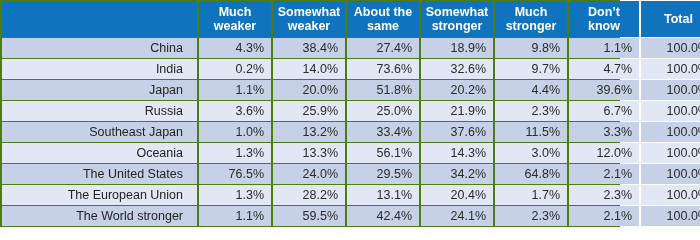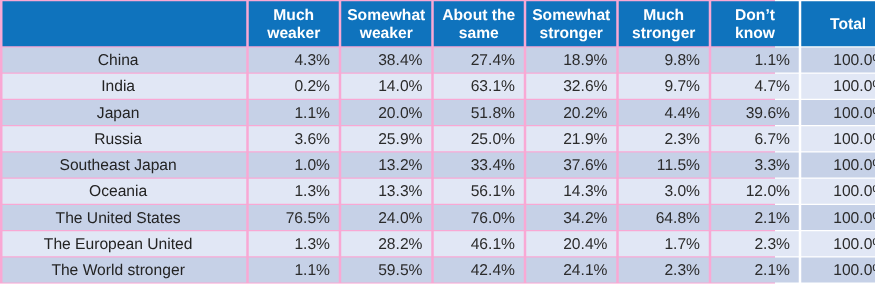--- a/index.html
+++ b/index.html
@@ -10,21 +10,21 @@
   body {
     width: 700px;
     height: 227px;
     font-family: "Liberation Sans", sans-serif;
     overflow: hidden;
   }
   #table-wrap {
     width: 620px;
     height: 227px;
     position: relative;
-    background: #f9a8d4;
+    background: #4d7c0f;
   }
   table.survey-table {
     border-collapse: separate;
     border-spacing: 2px 1px;
     width: 700px;
     table-layout: fixed;
     margin: 0;
     padding: 0;
   }
   
@@ -56,21 +56,21 @@
     white-space: nowrap;
   }
   tbody tr.row-odd td {
     background: #c6d1e7;
   }
   tbody tr.row-even td {
     background: #e1e7f5;
     margin-top: 12px;
   }
   td.label-cell {
-    text-align: center;
+    text-align: right;
     padding-right: 14px;
     color: #232323;
   }
   td.value-cell {
     text-align: right;
   }
   
   col.c-label { width: 195px; }
   col.c-d1    { width: 72px; }
   col.c-d2    { width: 72px; }
@@ -135,21 +135,21 @@
           <td class="value-cell">27.4%</td>
           <td class="value-cell">18.9%</td>
           <td class="value-cell">9.8%</td>
           <td class="value-cell">1.1%</td>
           <td class="value-cell">100.0%</td>
         </tr>
         <tr class="row-even">
           <td class="label-cell">India</td>
           <td class="value-cell">0.2%</td>
           <td class="value-cell">14.0%</td>
-          <td class="value-cell">63.1%</td>
+          <td class="value-cell">73.6%</td>
           <td class="value-cell">32.6%</td>
           <td class="value-cell">9.7%</td>
           <td class="value-cell">4.7%</td>
           <td class="value-cell">100.0%</td>
         </tr>
         <tr class="row-odd">
           <td class="label-cell">Japan</td>
           <td class="value-cell">1.1%</td>
           <td class="value-cell">20.0%</td>
           <td class="value-cell">51.8%</td>
@@ -185,31 +185,31 @@
           <td class="value-cell">56.1%</td>
           <td class="value-cell">14.3%</td>
           <td class="value-cell">3.0%</td>
           <td class="value-cell">12.0%</td>
           <td class="value-cell">100.0%</td>
         </tr>
         <tr class="row-odd">
           <td class="label-cell">The United States</td>
           <td class="value-cell">76.5%</td>
           <td class="value-cell">24.0%</td>
-          <td class="value-cell">76.0%</td>
+          <td class="value-cell">29.5%</td>
           <td class="value-cell">34.2%</td>
           <td class="value-cell">64.8%</td>
           <td class="value-cell">2.1%</td>
           <td class="value-cell">100.0%</td>
         </tr>
         <tr class="row-even">
-          <td class="label-cell">The European United</td>
+          <td class="label-cell">The European Union</td>
           <td class="value-cell">1.3%</td>
           <td class="value-cell">28.2%</td>
-          <td class="value-cell">46.1%</td>
+          <td class="value-cell">13.1%</td>
           <td class="value-cell">20.4%</td>
           <td class="value-cell">1.7%</td>
           <td class="value-cell">2.3%</td>
           <td class="value-cell">100.0%</td>
         </tr>
         <tr class="row-odd">
           <td class="label-cell">The World stronger</td>
           <td class="value-cell">1.1%</td>
           <td class="value-cell">59.5%</td>
           <td class="value-cell">42.4%</td>

